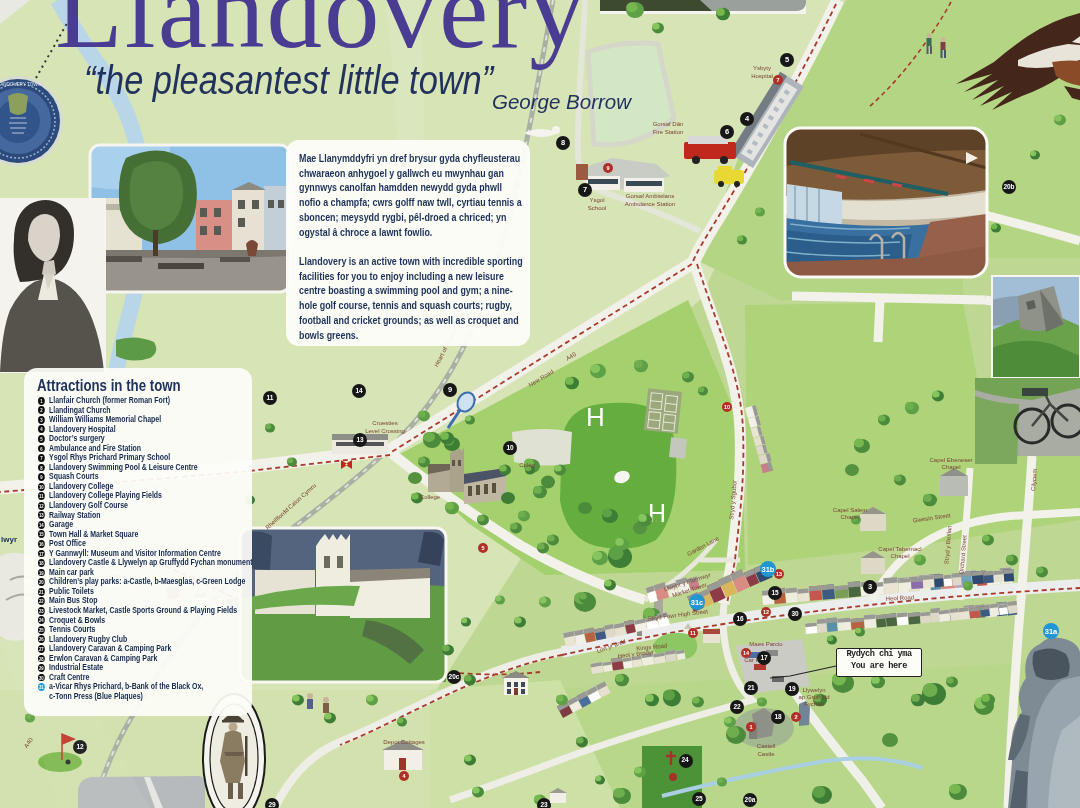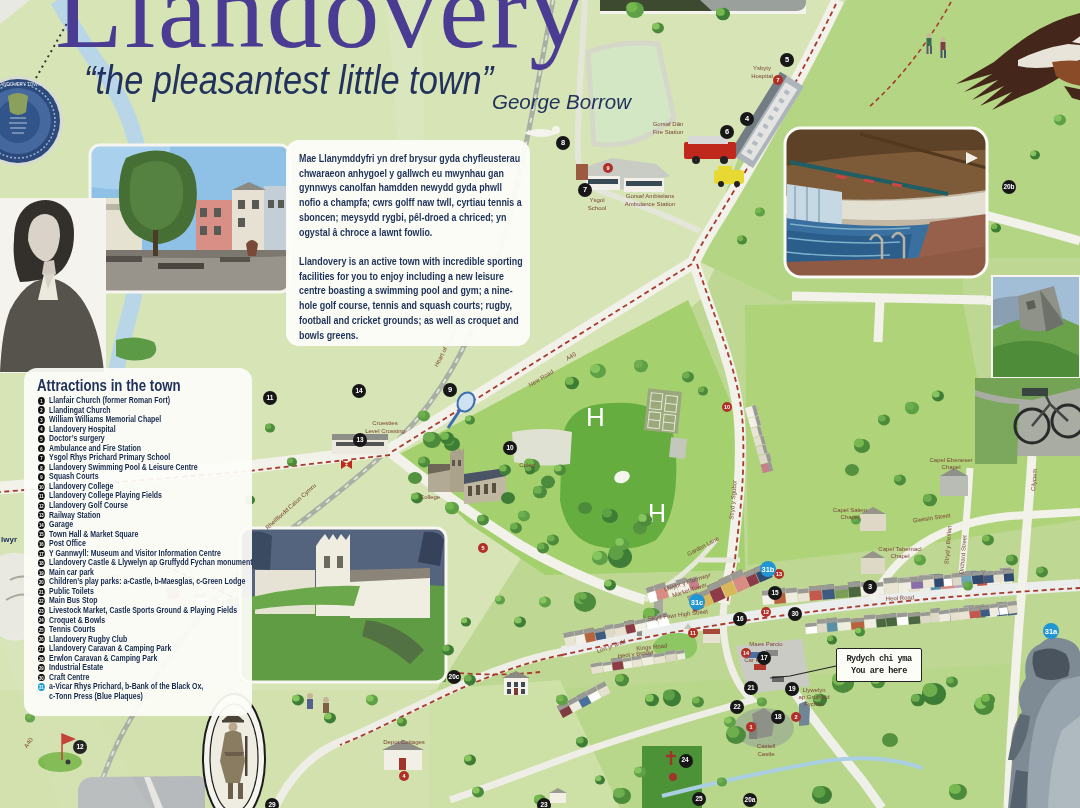--- a/index.html
+++ b/index.html
@@ -1526,14 +1526,14 @@
 <div class="it"><span class="b">25</span>Tennis Courts</div>
 <div class="it"><span class="b">26</span>Llandovery Rugby Club</div>
 <div class="it"><span class="b">27</span>Llandovery Caravan &amp; Camping Park</div>
 <div class="it"><span class="b">28</span>Erwlon Caravan &amp; Camping Park</div>
 <div class="it"><span class="b">29</span>Industrial Estate</div>
 <div class="it"><span class="b">30</span>Craft Centre</div>
 <div class="it"><span class="b bb">31</span>a-Vicar Rhys Prichard, b-Bank of the Black Ox,</div>
 <div class="it" style="padding-left:13px;">c-Tonn Press (Blue Plaques)</div>
 </div>
 
-<div class="ov" style="left:836px;top:648px;width:84px;height:27px;background:#fdfdf8;border:1.5px solid #222;border-radius:2px;font-family:'Liberation Mono',monospace;font-size:8.6px;font-weight:bold;color:#222;text-align:center;line-height:11.5px;padding-top:5px;letter-spacing:-0.5px;">Rydych chi yma<br>You are here</div>
+<div class="ov" style="left:836px;top:648px;width:84px;height:27px;background:#fdfdf8;border:1.5px solid #222;border-radius:2px;font-family:'Liberation Mono',monospace;font-size:8.6px;font-weight:bold;color:#222;text-align:center;line-height:11.5px;letter-spacing:-0.5px;">Rydych chi yma<br>You are here</div>
 </div>
 
 </body></html>

